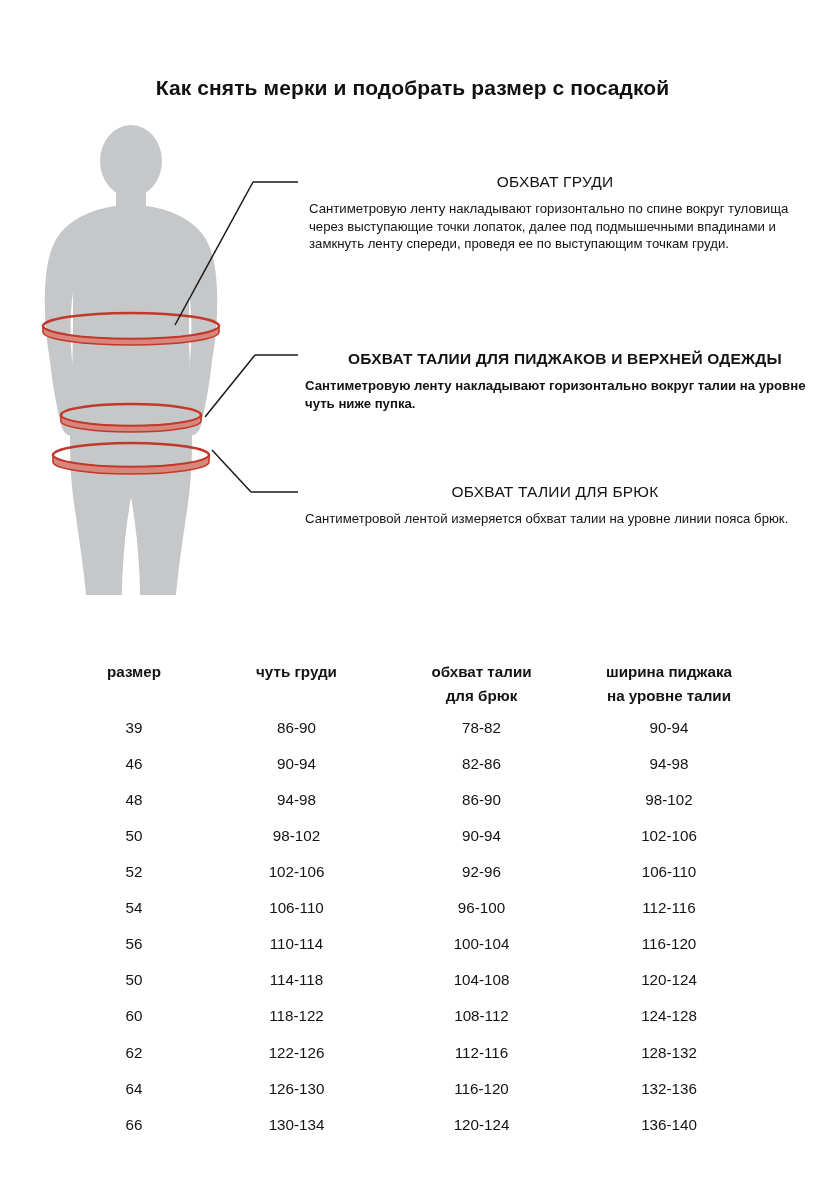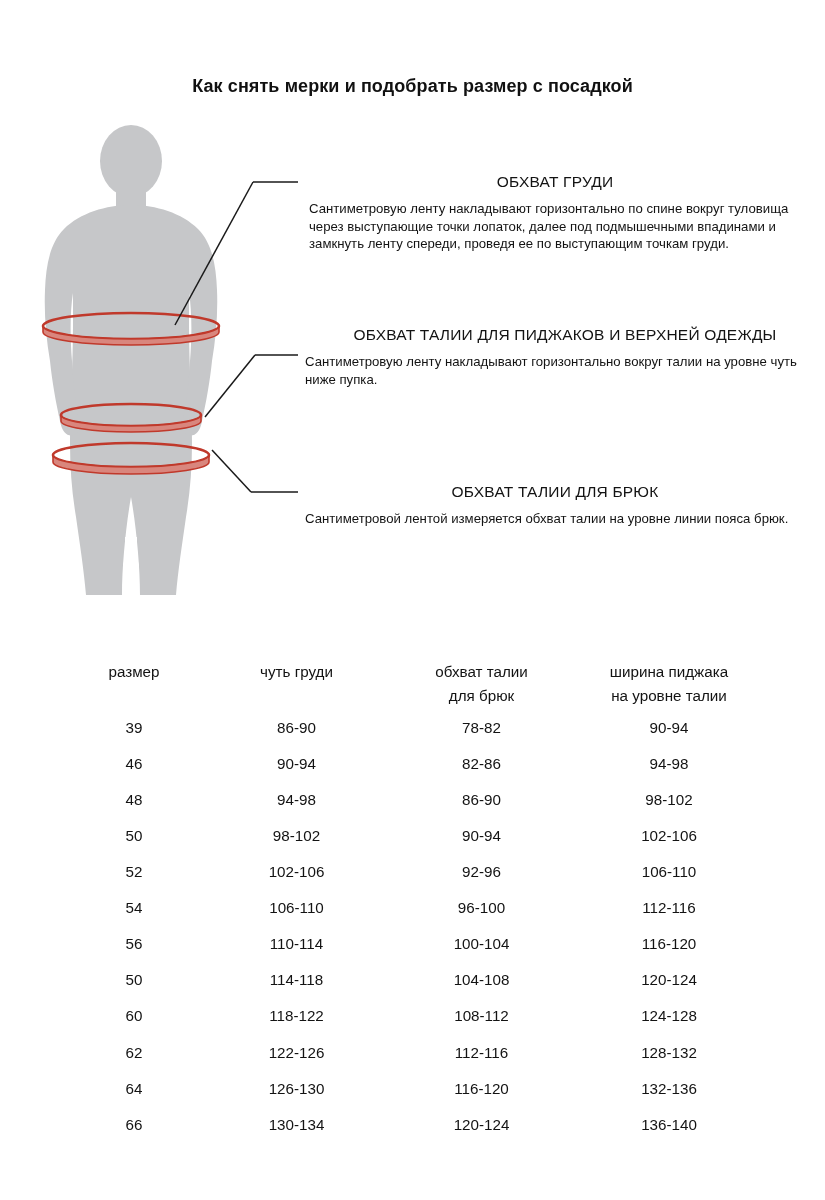--- a/index.html
+++ b/index.html
@@ -20,21 +20,21 @@
     width: 825px;
     height: 1200px;
   }
   
   .title {
     position: absolute;
     left: 0;
     top: 76px;
     width: 825px;
     text-align: center;
-    font-size: 18px;
+    font-size: 21px;
     font-weight: bold;
     color: #111111;
     letter-spacing: 0.1px;
   }
   
   .figure {
     position: absolute;
     left: 20px;
     top: 125px;
     width: 270px;
@@ -54,21 +54,21 @@
     text-align: center;
   }
   .callout-body {
     font-size: 13.2px;
     color: #131313;
     line-height: 1.33;
     margin-top: 4px;
   }
   #callout-chest { left: 305px; top: 173px; width: 500px; }
   #callout-chest .callout-body { margin-top: 9px; margin-left: 4px; }
-  #callout-jacket-waist { left: 305px; top: 326px; width: 520px; }
+  #callout-jacket-waist { left: 305px; top: 350px; width: 520px; font-weight: bold; }
   #callout-jacket-waist .callout-body { margin-top: 9px; }
   #callout-trouser-waist { left: 305px; top: 483px; width: 500px; }
   #callout-trouser-waist .callout-body { margin-top: 9px; }
 
   
   .leaders {
     position: absolute;
     left: 0;
     top: 0;
     width: 825px;
@@ -88,21 +88,21 @@
     color: #111111;
   }
   .size-table {
     position: absolute;
     left: 64px;
     top: 660px;
     width: 700px;
     border-collapse: collapse;
   }
   .size-table th {
-    font-weight: normal;
+    font-weight: bold;
     font-size: 15.2px;
     color: #131313;
     padding: 0 0 2px 0;
     vertical-align: top;
     line-height: 1.55;
   }
   .size-table th .sub {
     display: block;
     font-size: 15.2px;
   }

